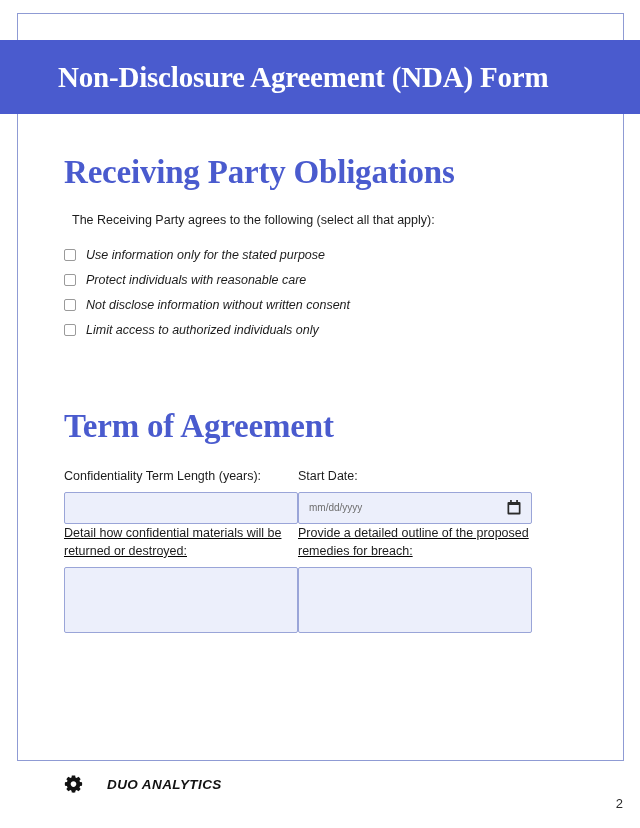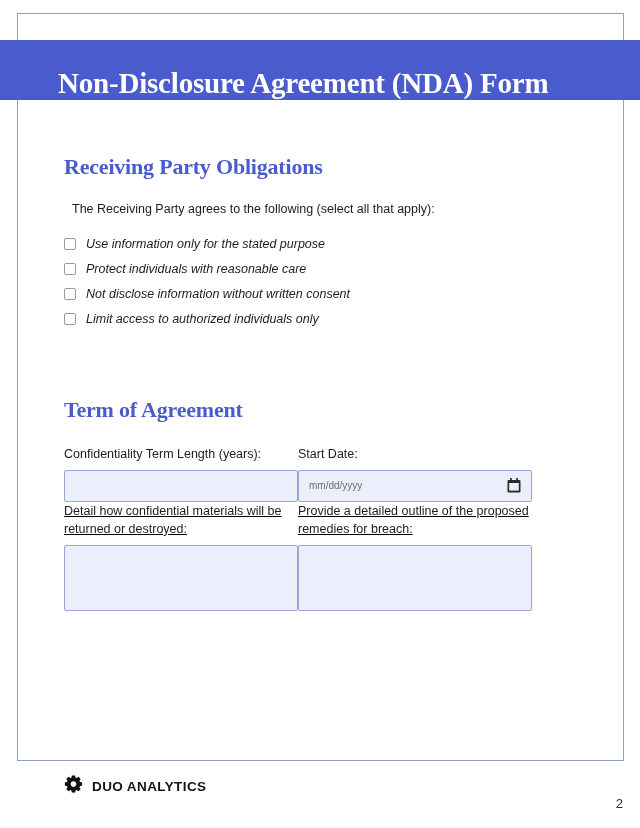--- a/index.html
+++ b/index.html
@@ -36,24 +36,24 @@
     background: transparent;
     pointer-events: none;
   }
 
   
   .header-banner {
     position: absolute;
     left: 0;
     top: 40px;
     width: 640px;
-    height: 60px;
+    height: 74px;
     background: #4a5bce;
     display: flex;
-    align-items: flex-end;
+    align-items: center;
     padding-left: 58px;
   }
   .header-title {
     color: #ffffff;
     font-family: "Liberation Serif", serif;
     font-weight: bold;
     font-size: 29px;
     letter-spacing: -0.2px;
     white-space: nowrap;
   }
@@ -66,21 +66,21 @@
     width: 640px;
   }
 
   .section {
     padding: 0 64px;
   }
 
   .section-title {
     font-family: "Liberation Serif", serif;
     font-weight: bold;
-    font-size: 22px;
+    font-size: 33px;
     color: #4a5bce;
     letter-spacing: -0.2px;
     margin: 0;
   }
 
   .intro-text {
     font-size: 12.5px;
     color: #1c1c1c;
     margin: 8px;
     line-height: 1.5;
@@ -184,22 +184,23 @@
     left: 0;
     top: 770px;
     width: 640px;
     height: 58px;
   }
   .brand {
     position: absolute;
     left: 64px;
     top: 5px;
     display: flex;
-    align-items: flex-end;
-    gap: 9px;
+    align-items: center;
+    gap: 24px;
+    font-style: italic;
   }
   .brand-icon {
     width: 19px;
     height: 19px;
     flex: 0 0 auto;
     display: block;
   }
   .brand-name {
     font-size: 13.5px;
     font-weight: bold;

